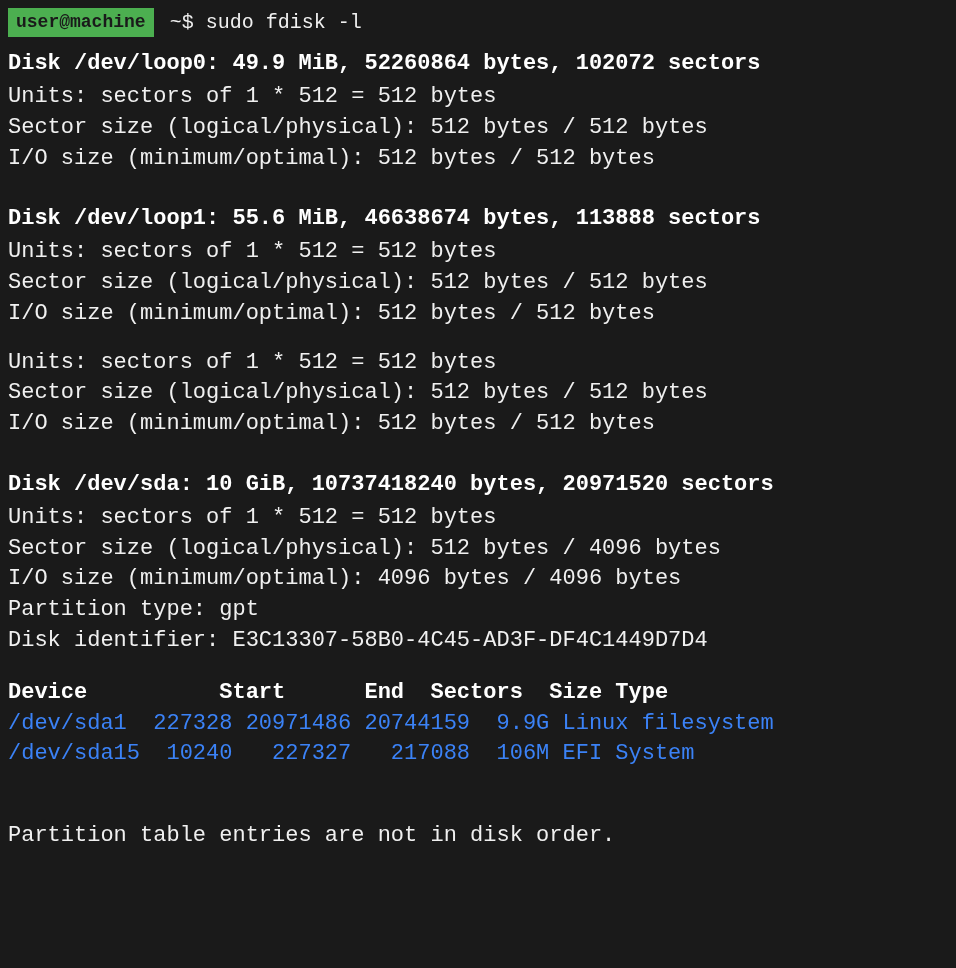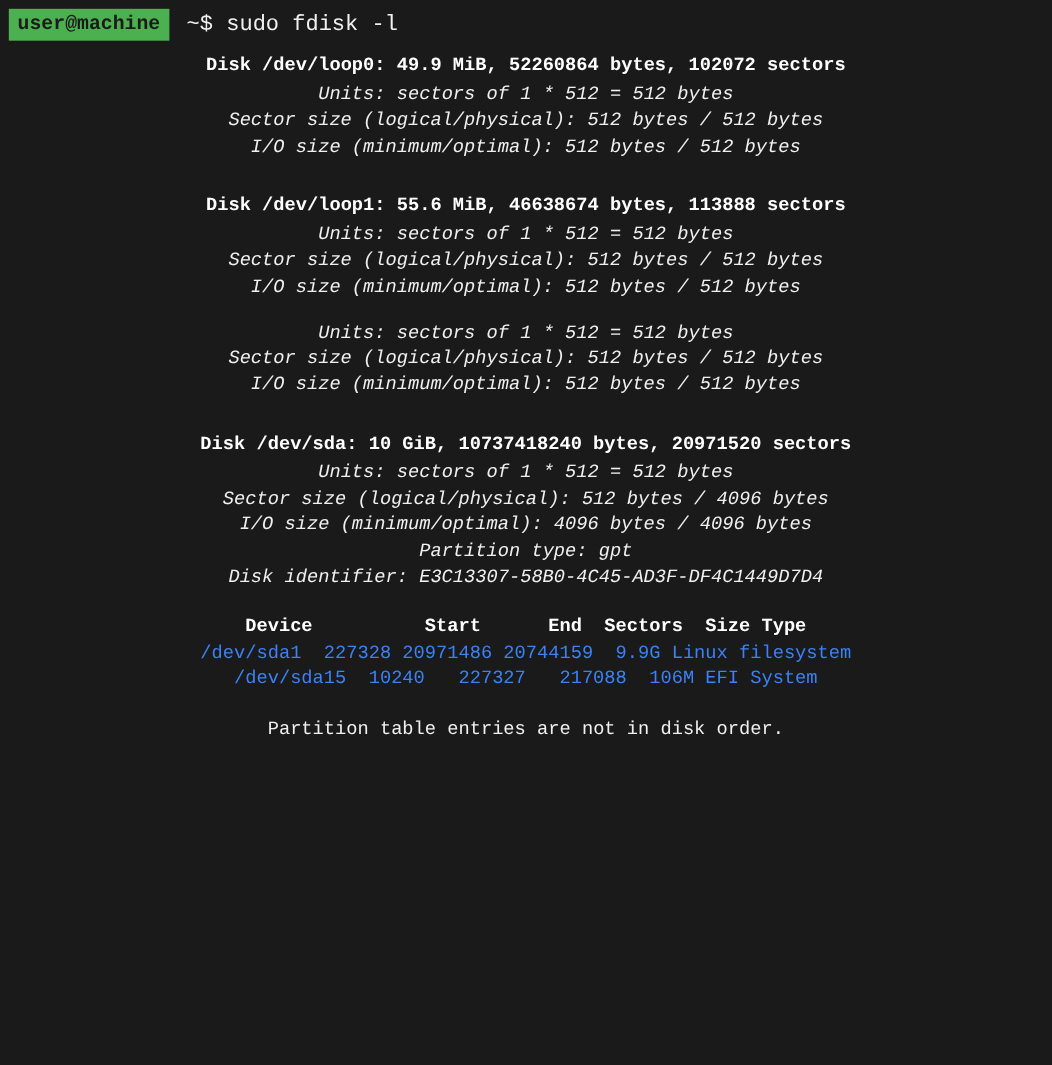--- a/index.html
+++ b/index.html
@@ -18,21 +18,20 @@
       min-height: 968px;
       padding: 0;
       overflow-x: hidden;
     }
 
     .terminal {
       background-color: #1a1a1a;
       padding: 8px 8px 16px 8px;
       width: 956px;
       min-height: 968px;
-      text-align: center;
     }
 
     .prompt-line {
       display: flex;
       align-items: center;
       margin-bottom: 4px;
     }
 
     .prompt-user {
       background-color: #4caf50;
@@ -50,45 +49,44 @@
 
     .disk-header {
       font-weight: bold;
       color: #ffffff;
       margin-top: 12px;
       margin-bottom: 2px;
     }
 
     .disk-info {
       color: #f0f0f0;
-      font-style: italic;
     }
 
     .section-gap {
       height: 18px;
     }
 
     .table-header {
       font-weight: bold;
       color: #ffffff;
       margin-top: 21px;
     }
 
     .table-row {
       color: #3b82f6;
     }
 
     .partition-note {
       color: #f0f0f0;
-      margin-top: 4px;
+      margin-top: 33px;
     }
 
     pre {
       font-family: 'Courier New', Courier, monospace;
-      font-size: 17px;
+      font-size: 22px;
       white-space: pre;
     }
   </style>
 </head>
 <body>
 
 <div class="terminal">
 
   <div class="prompt-line">
     <span class="prompt-user">user@machine</span>

